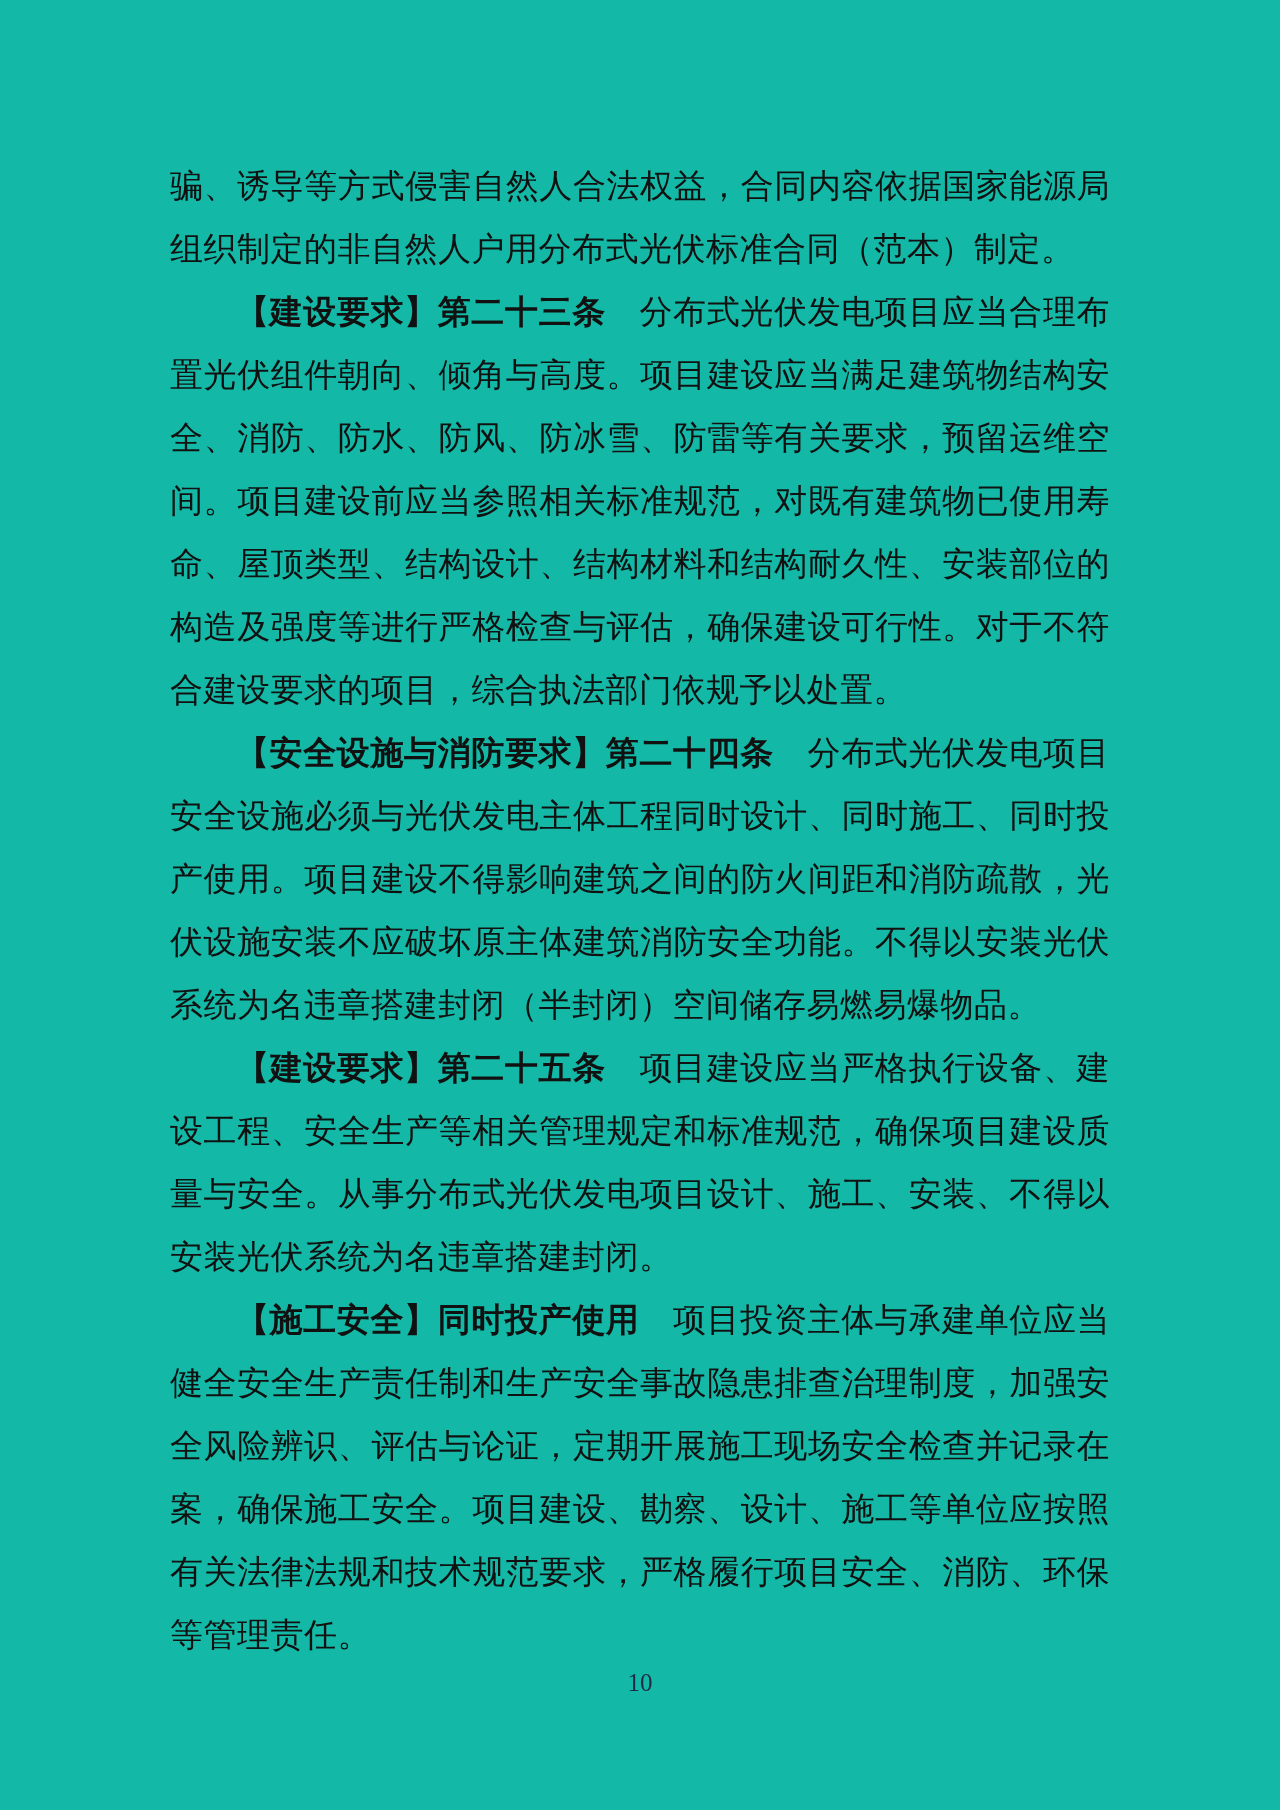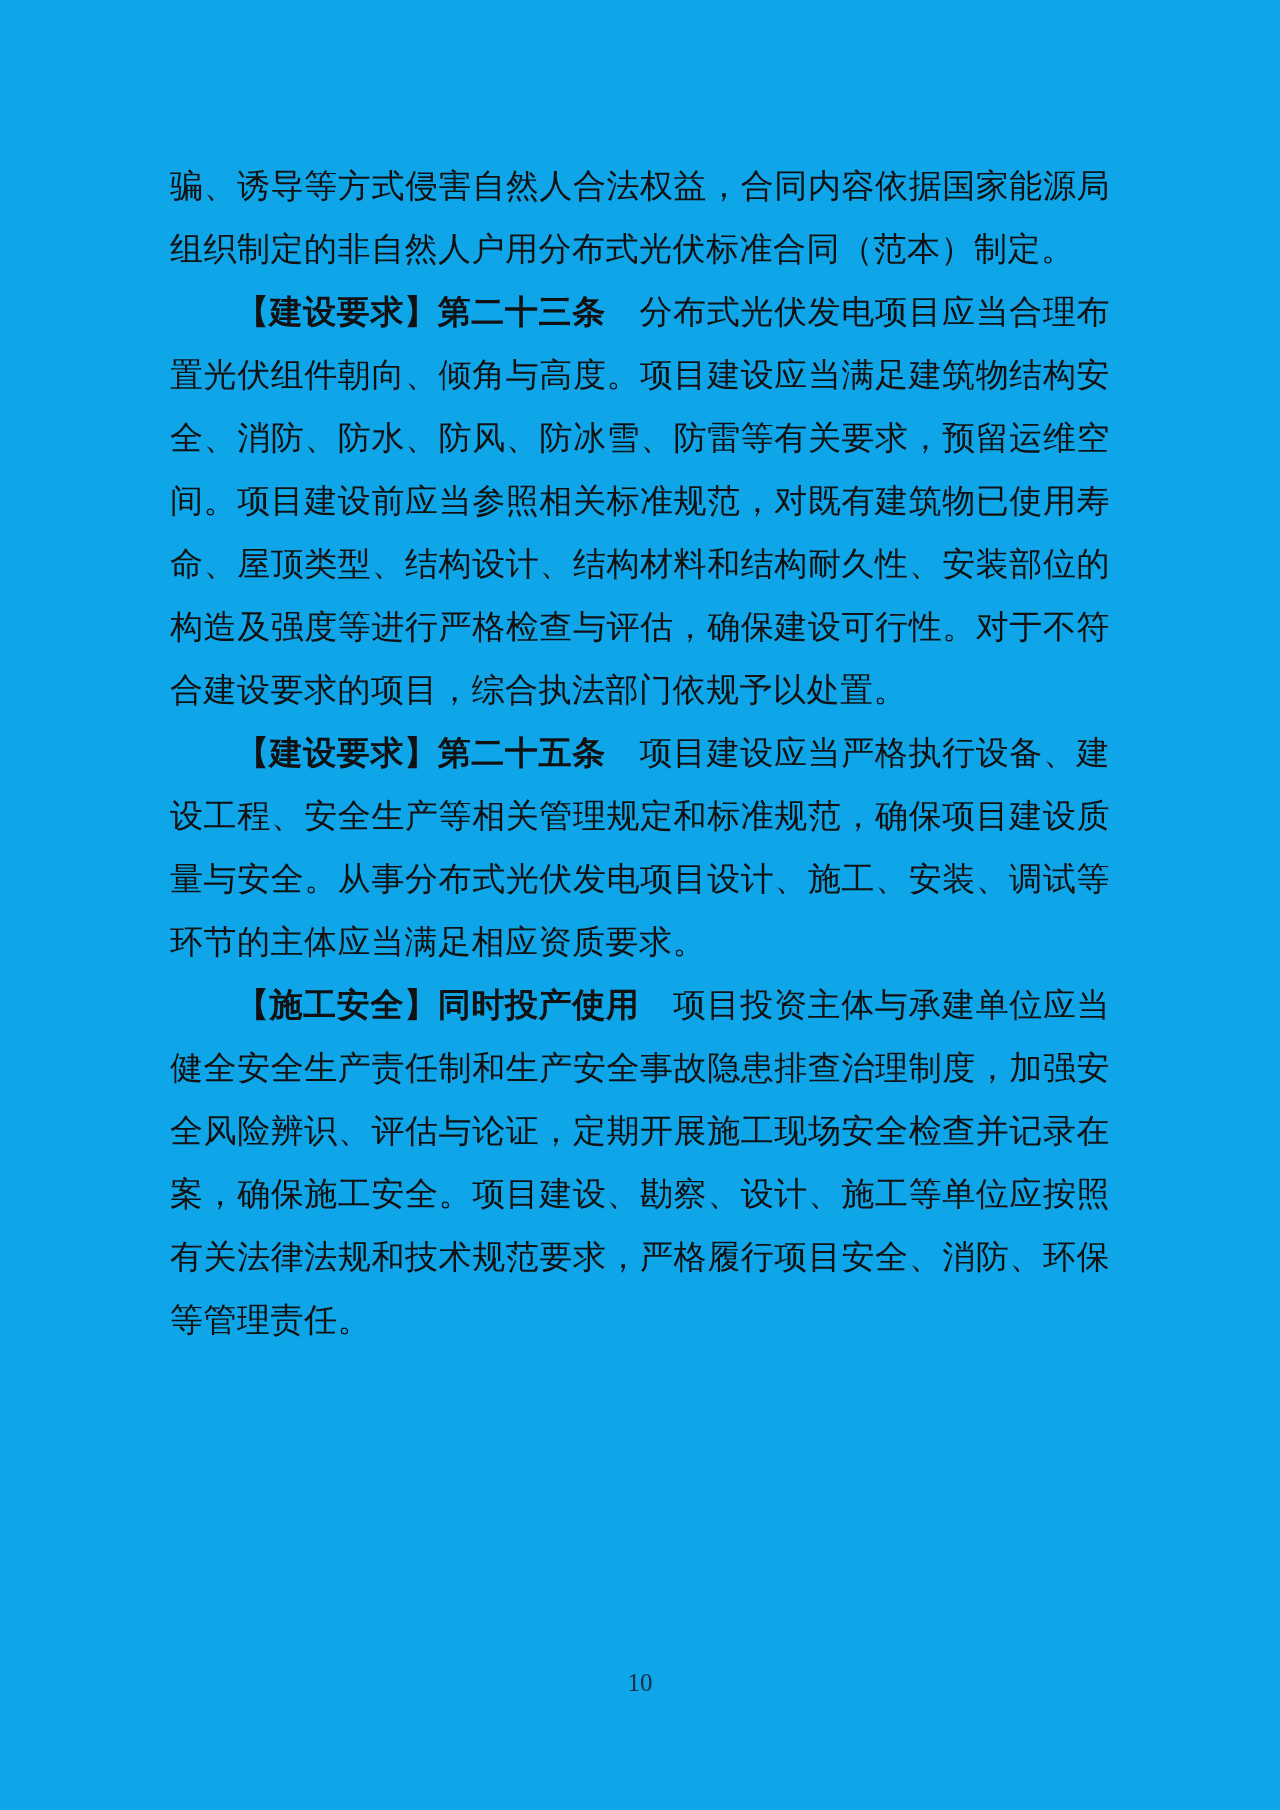--- a/index.html
+++ b/index.html
@@ -4,21 +4,21 @@
 <style>
   html, body {
     margin: 0;
     padding: 0;
     background: #ffffff;
   }
   .page {
     position: relative;
     width: 1280px;
     height: 1810px;
-    background: #0ea5e9;
+    background: #14b8a6;
     font-family: "Liberation Serif", "DejaVu Serif", serif;
     color: #111111;
     overflow: hidden;
   }
   .text-block {
     position: absolute;
     top: 155px;
     left: 170px;
     width: 940px;
   }
@@ -52,18 +52,19 @@
     font-family: "Liberation Serif", "DejaVu Serif", serif;
   }
 </style>
 </head>
 <body>
 
 <div class="page">
   <div class="text-block">
     <p class="continuation"><span>骗、诱导等方式侵害自然人合法权益，合同内容依据国家能源局组织制定的非自然人户用分布式光伏标准合同（范本）制定。</span></p>
     <p><span class="clause-heading">【建设要求】第二十三条　</span><span>分布式光伏发电项目应当合理布置光伏组件朝向、倾角与高度。项目建设应当满足建筑物结构安全、消防、防水、防风、防冰雪、防雷等有关要求，预留运维空间。项目建设前应当参照相关标准规范，对既有建筑物已使用寿命、屋顶类型、结构设计、结构材料和结构耐久性、安装部位的构造及强度等进行严格检查与评估，确保建设可行性。对于不符合建设要求的项目，综合执法部门依规予以处置。</span></p>
-    <p><span class="clause-heading">【建设要求】第二十五条　</span><span>项目建设应当严格执行设备、建设工程、安全生产等相关管理规定和标准规范，确保项目建设质量与安全。从事分布式光伏发电项目设计、施工、安装、调试等环节的主体应当满足相应资质要求。</span></p>
+    <p><span class="clause-heading">【安全设施与消防要求】第二十四条　</span><span>分布式光伏发电项目安全设施必须与光伏发电主体工程同时设计、同时施工、同时投产使用。项目建设不得影响建筑之间的防火间距和消防疏散，光伏设施安装不应破坏原主体建筑消防安全功能。不得以安装光伏系统为名违章搭建封闭（半封闭）空间储存易燃易爆物品。</span></p>
+    <p><span class="clause-heading">【建设要求】第二十五条　</span><span>项目建设应当严格执行设备、建设工程、安全生产等相关管理规定和标准规范，确保项目建设质量与安全。从事分布式光伏发电项目设计、施工、安装、不得以安装光伏系统为名违章搭建封闭。</span></p>
     <p><span class="clause-heading">【施工安全】同时投产使用　</span><span>项目投资主体与承建单位应当健全安全生产责任制和生产安全事故隐患排查治理制度，加强安全风险辨识、评估与论证，定期开展施工现场安全检查并记录在案，确保施工安全。项目建设、勘察、设计、施工等单位应按照有关法律法规和技术规范要求，严格履行项目安全、消防、环保等管理责任。</span></p>
   </div>
 
   <div class="page-number">10</div>
 </div>
 
 </body></html>

